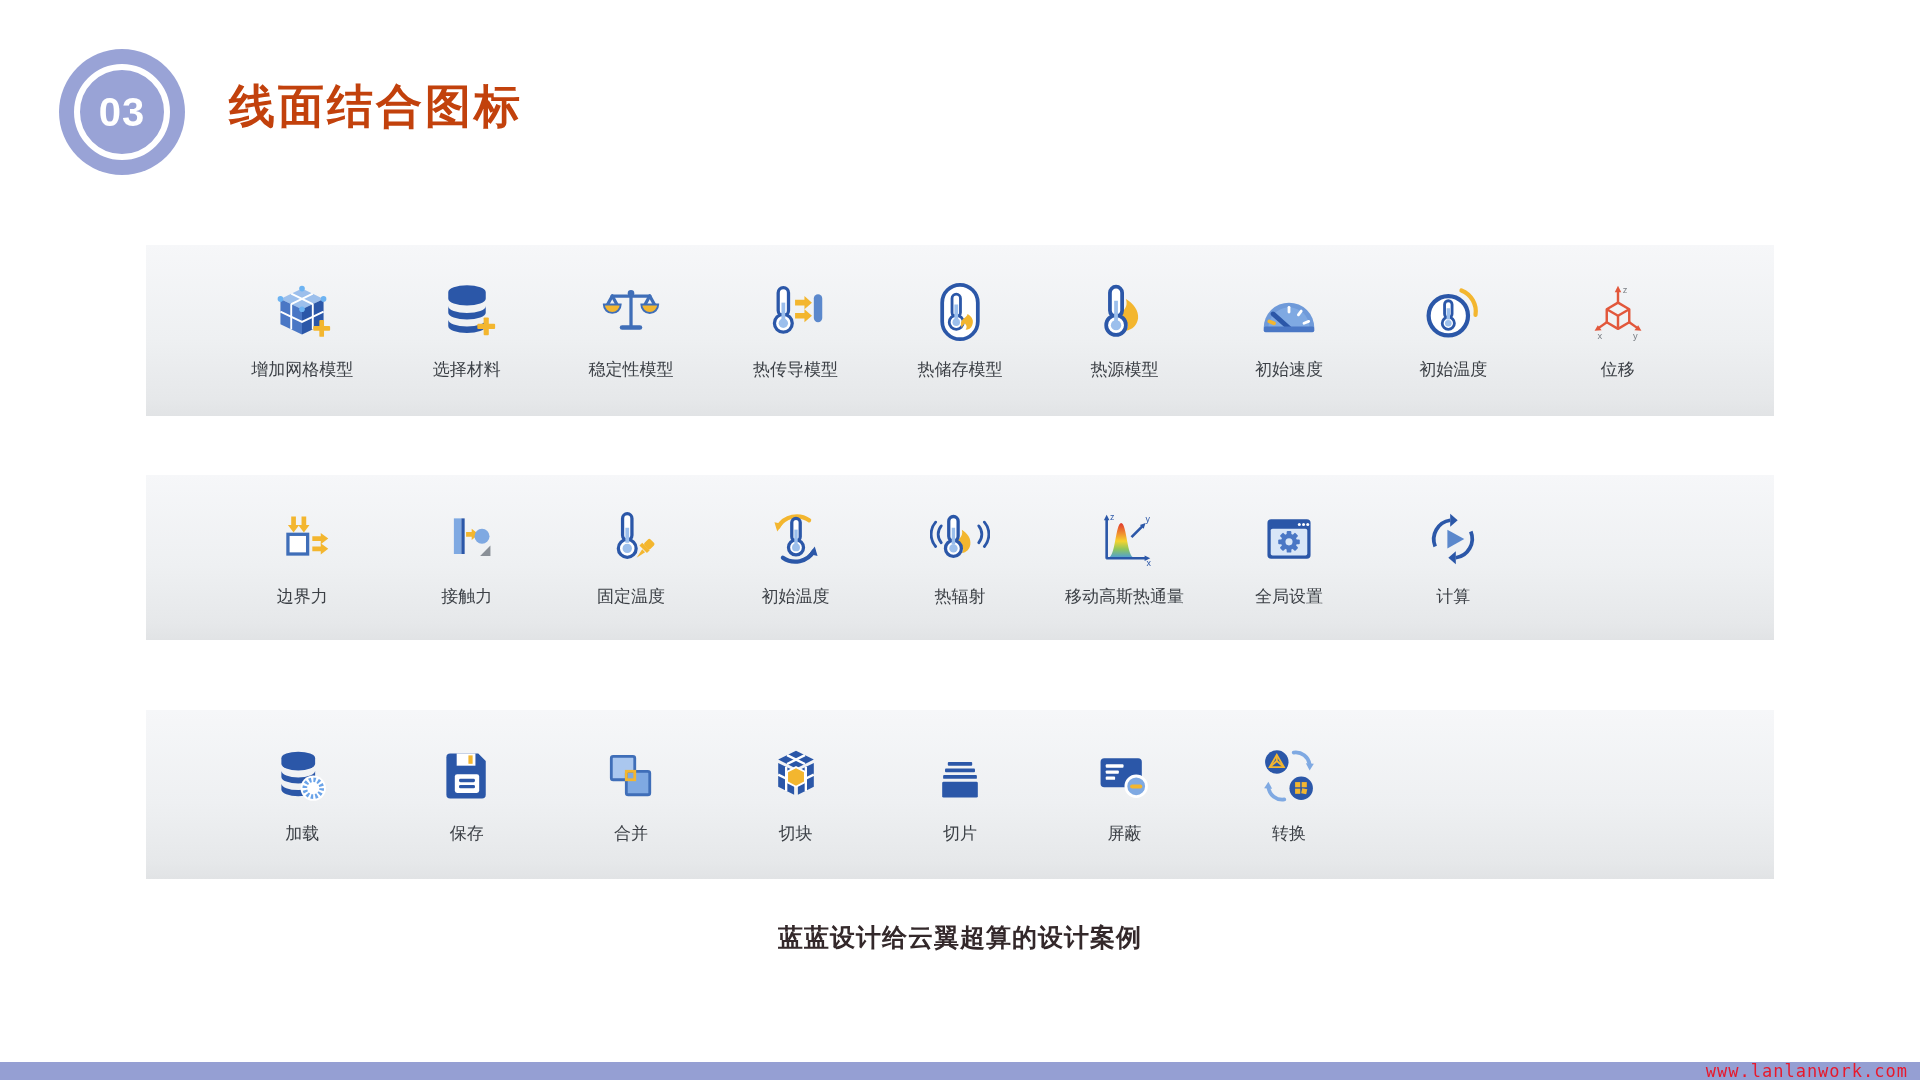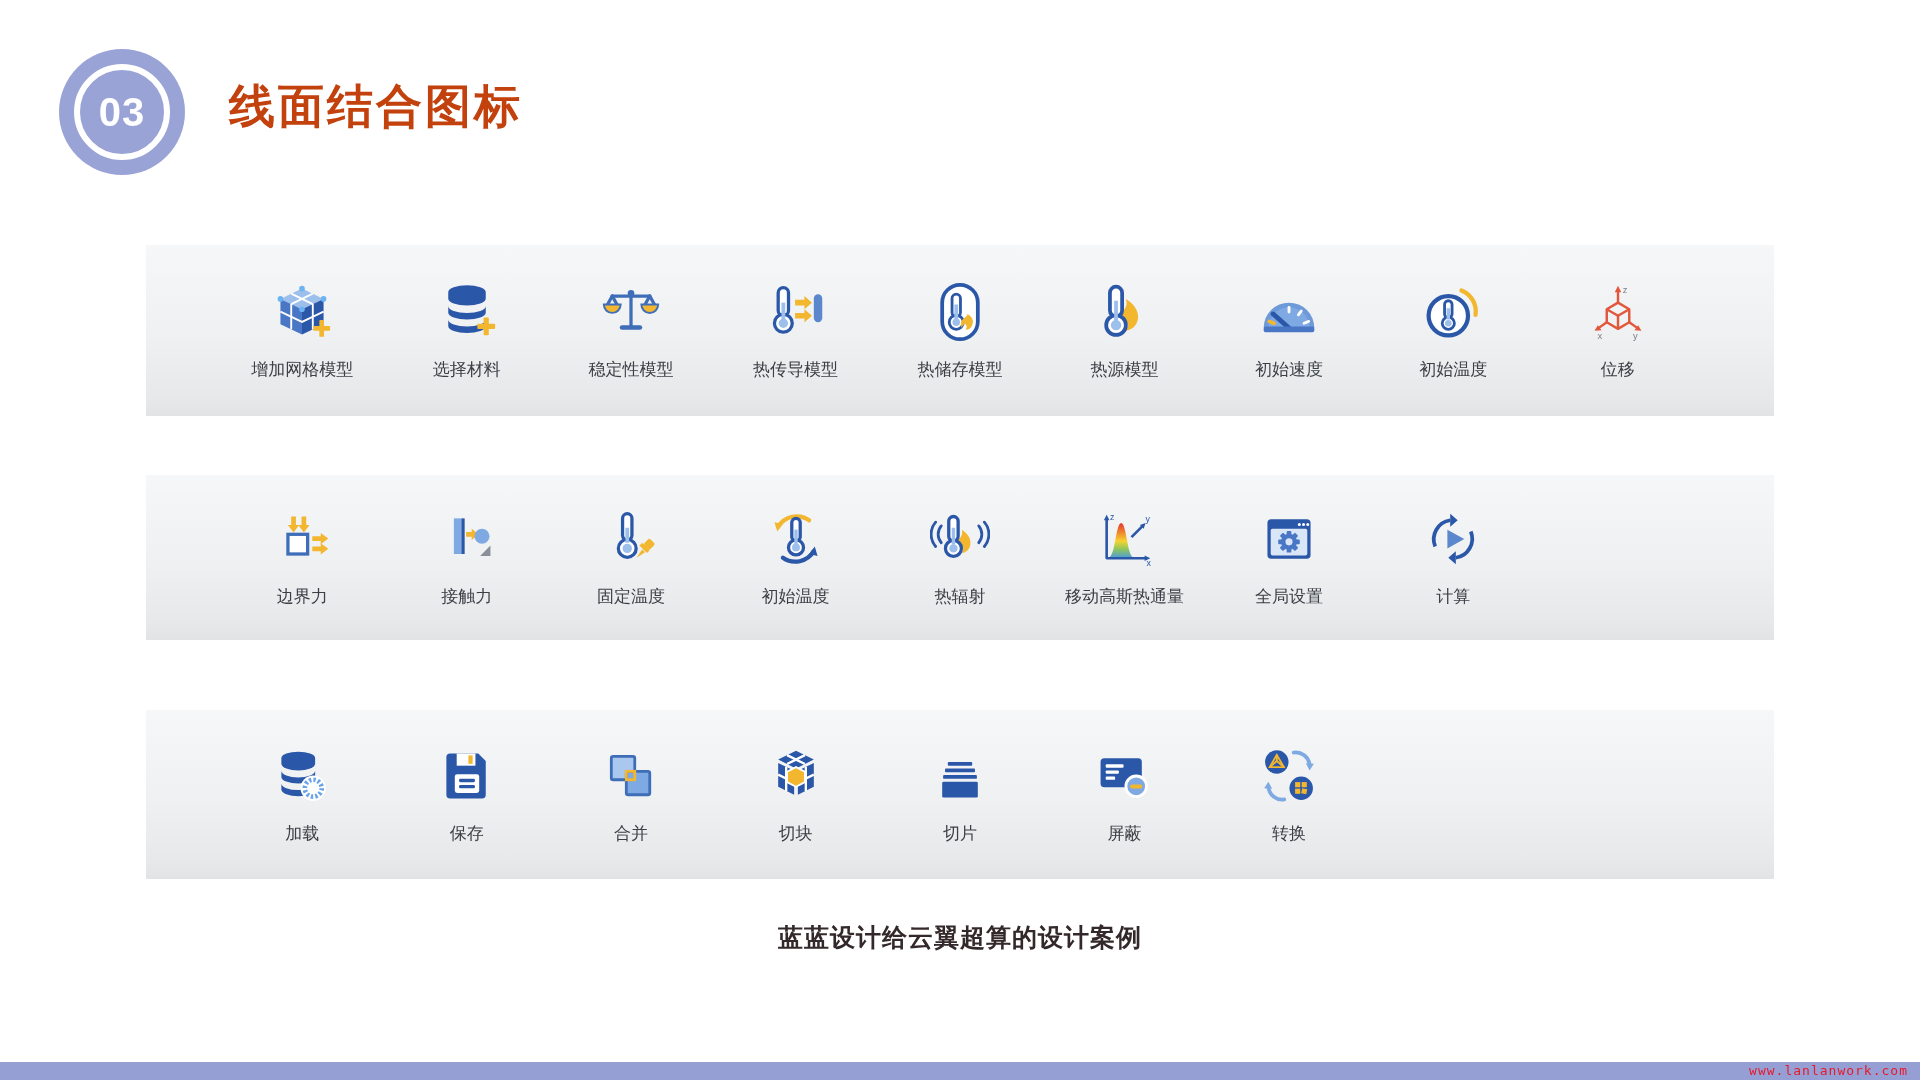--- a/index.html
+++ b/index.html
@@ -24,21 +24,21 @@
   #band-3{top:710px;height:169px;}
   .cell{display:flex;flex-direction:column;align-items:center;justify-content:center;gap:14px;}
   .ic{height:64px;display:flex;align-items:center;justify-content:center;}
   .ic svg{width:60px;height:60px;}
   .lbl{font-size:17px;color:#3c4046;white-space:nowrap;}
   
   .caption{position:absolute;top:886px;left:0;width:100%;text-align:center;
     font-size:25px;font-weight:700;color:#33282a;letter-spacing:1px;margin-top:35px;}
   .footer-bar{position:absolute;left:0;bottom:0;width:100%;height:18px;background:#959fd3;}
   .footer-url{position:absolute;right:12px;bottom:0;line-height:18px;
-    font-family:"DejaVu Sans Mono",monospace;font-size:13px;color:#e8192c;letter-spacing:1px;}
+    font-family:"DejaVu Sans Mono",monospace;font-size:17px;color:#e8192c;letter-spacing:1px;}
   
   .cD{fill:#2b57a8}.cM{fill:#4a77c5}.cL{fill:#7fa9e2}.cP{fill:#aac7ef}.cY{fill:#f3b62f}
   text{font-family:"Liberation Sans",sans-serif;}
 </style>
 </head>
 <body>
 
 <div class="badge">
   <div class="badge-ring">
     <span class="badge-num">03</span>

